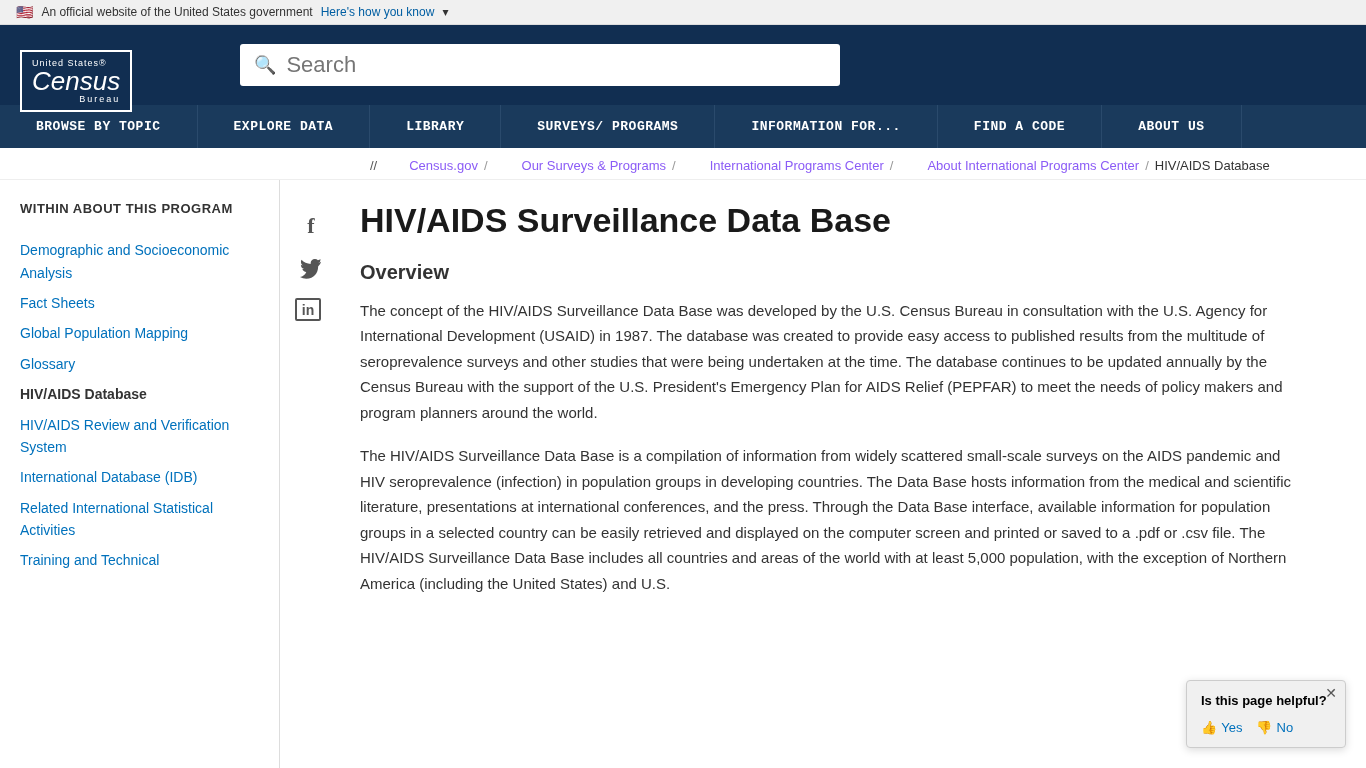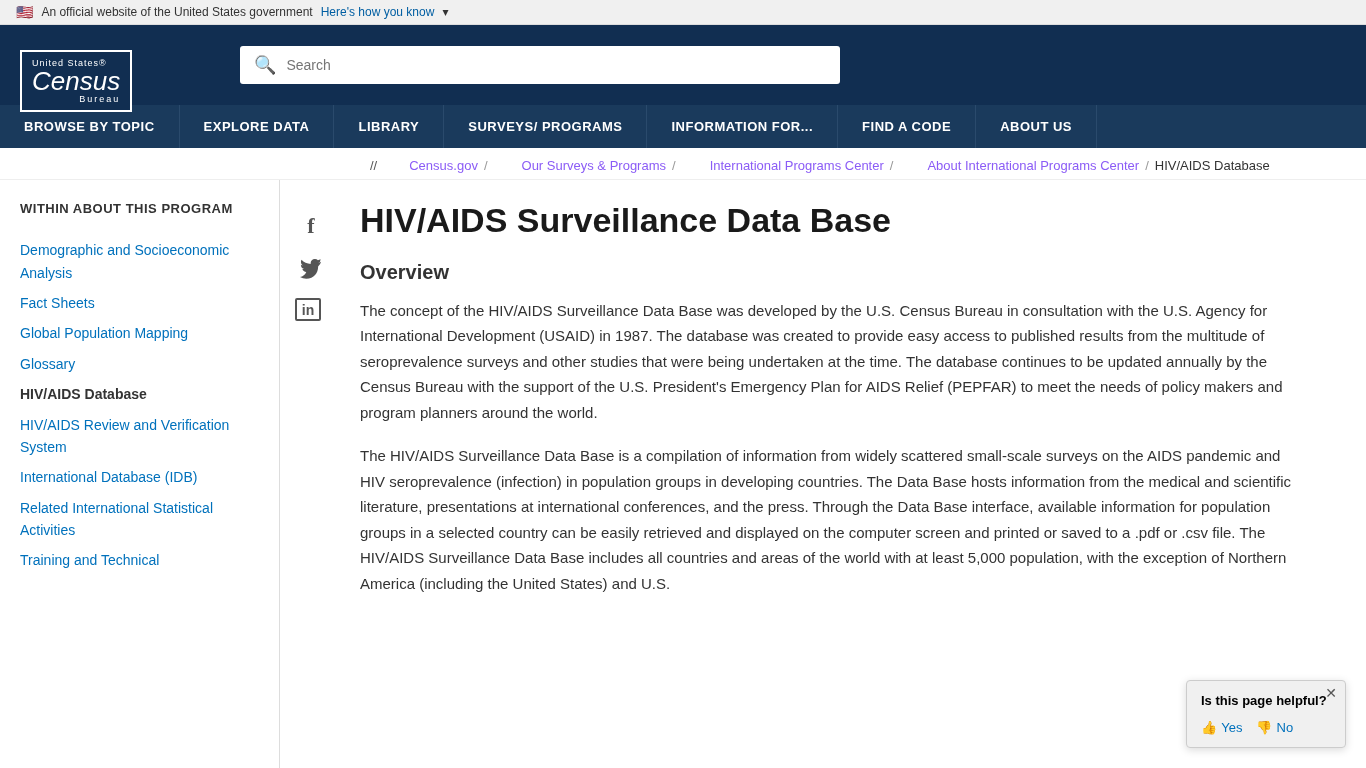--- a/index.html
+++ b/index.html
@@ -49,44 +49,45 @@
       display: flex;
       align-items: center;
       background: #fff;
       border-radius: 3px;
       padding: 8px 14px;
       gap: 10px;
     }
     .search-bar input {
       border: none;
       outline: none;
-      font-size: 14px;
+      font-size: 22px;
       color: #555;
       width: 100%;
       background: transparent;
     }
     .search-icon-svg { color: #555; font-size: 18px; }
 
     
     .main-nav {
       background: #1a3a5c;
       display: flex;
       align-items: stretch;
     }
     .main-nav a {
       color: #fff;
       text-decoration: none;
-      padding: 14px 24px;
+      padding: 14px 36px;
       font-size: 13px;
       font-weight: 600;
       letter-spacing: 0.5px;
       display: flex;
       align-items: center;
       text-transform: uppercase;
       border-right: 1px solid #2a4a6c;
+      font-family: Liberation Mono, monospace;
     }
 
     
     .breadcrumb {
       padding: 10px 20px 6px 370px;
       font-size: 13px;
       color: #555;
       display: flex;
       flex-wrap: wrap;
       align-items: center;

